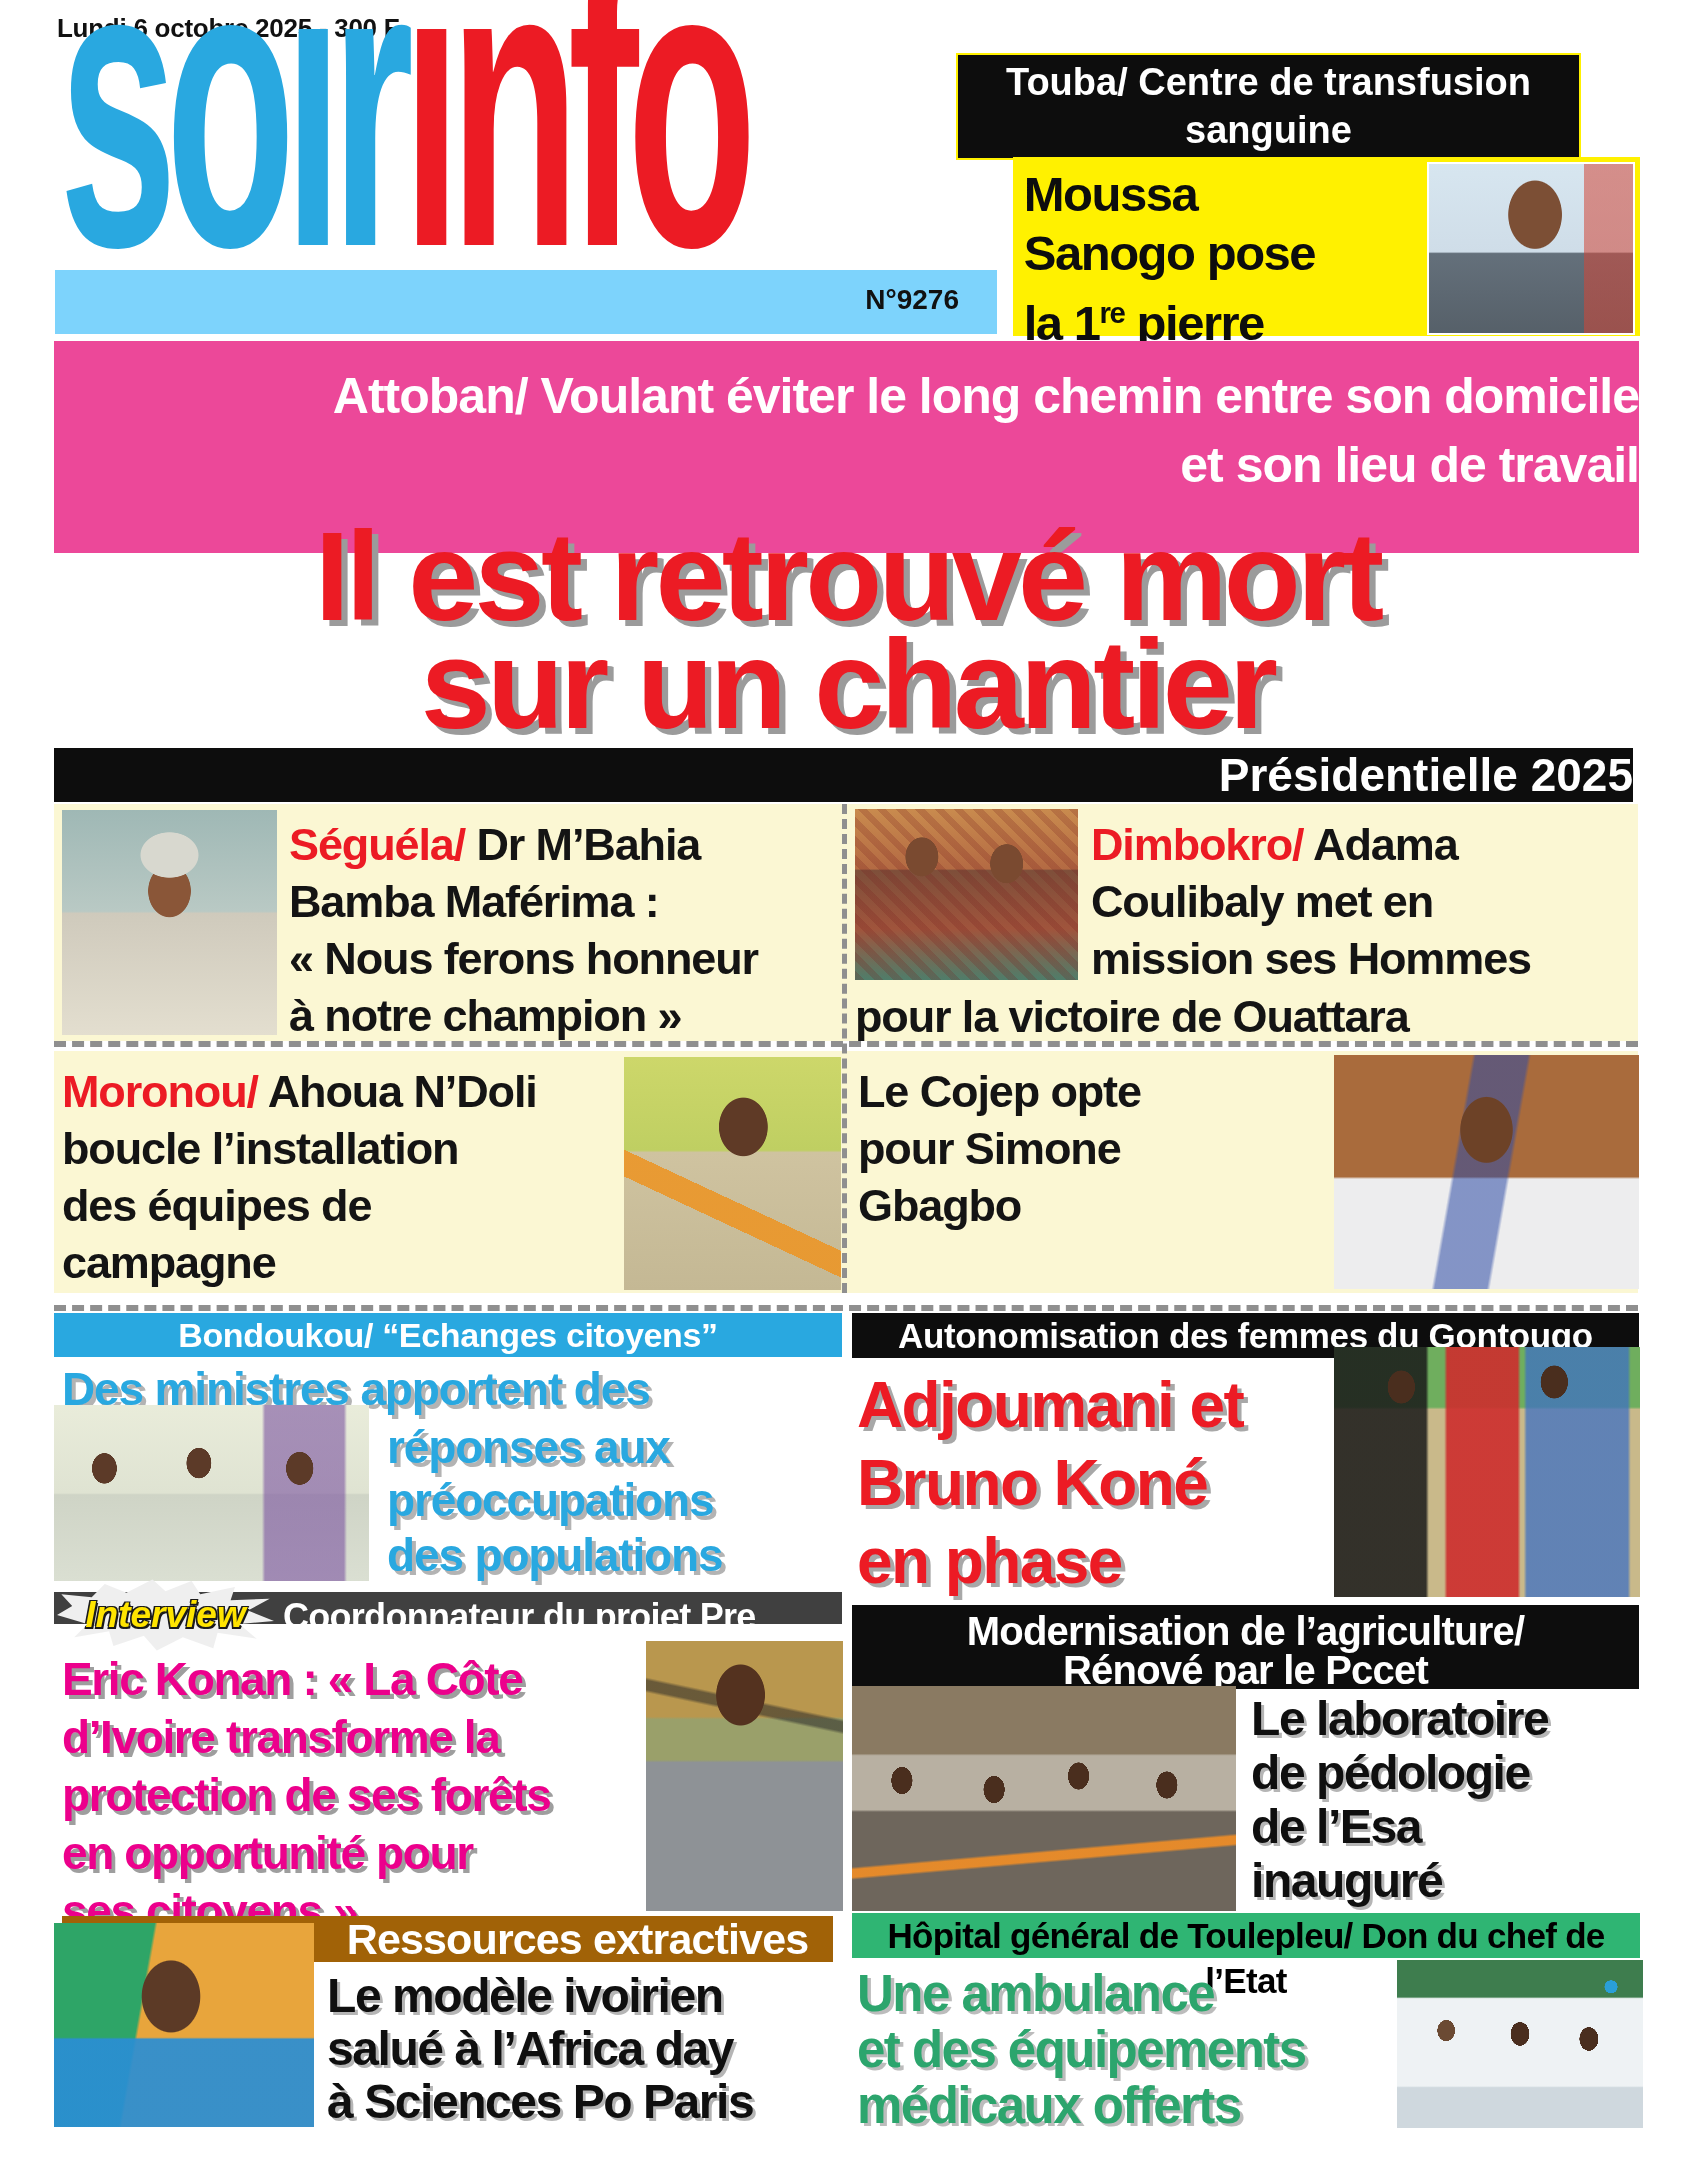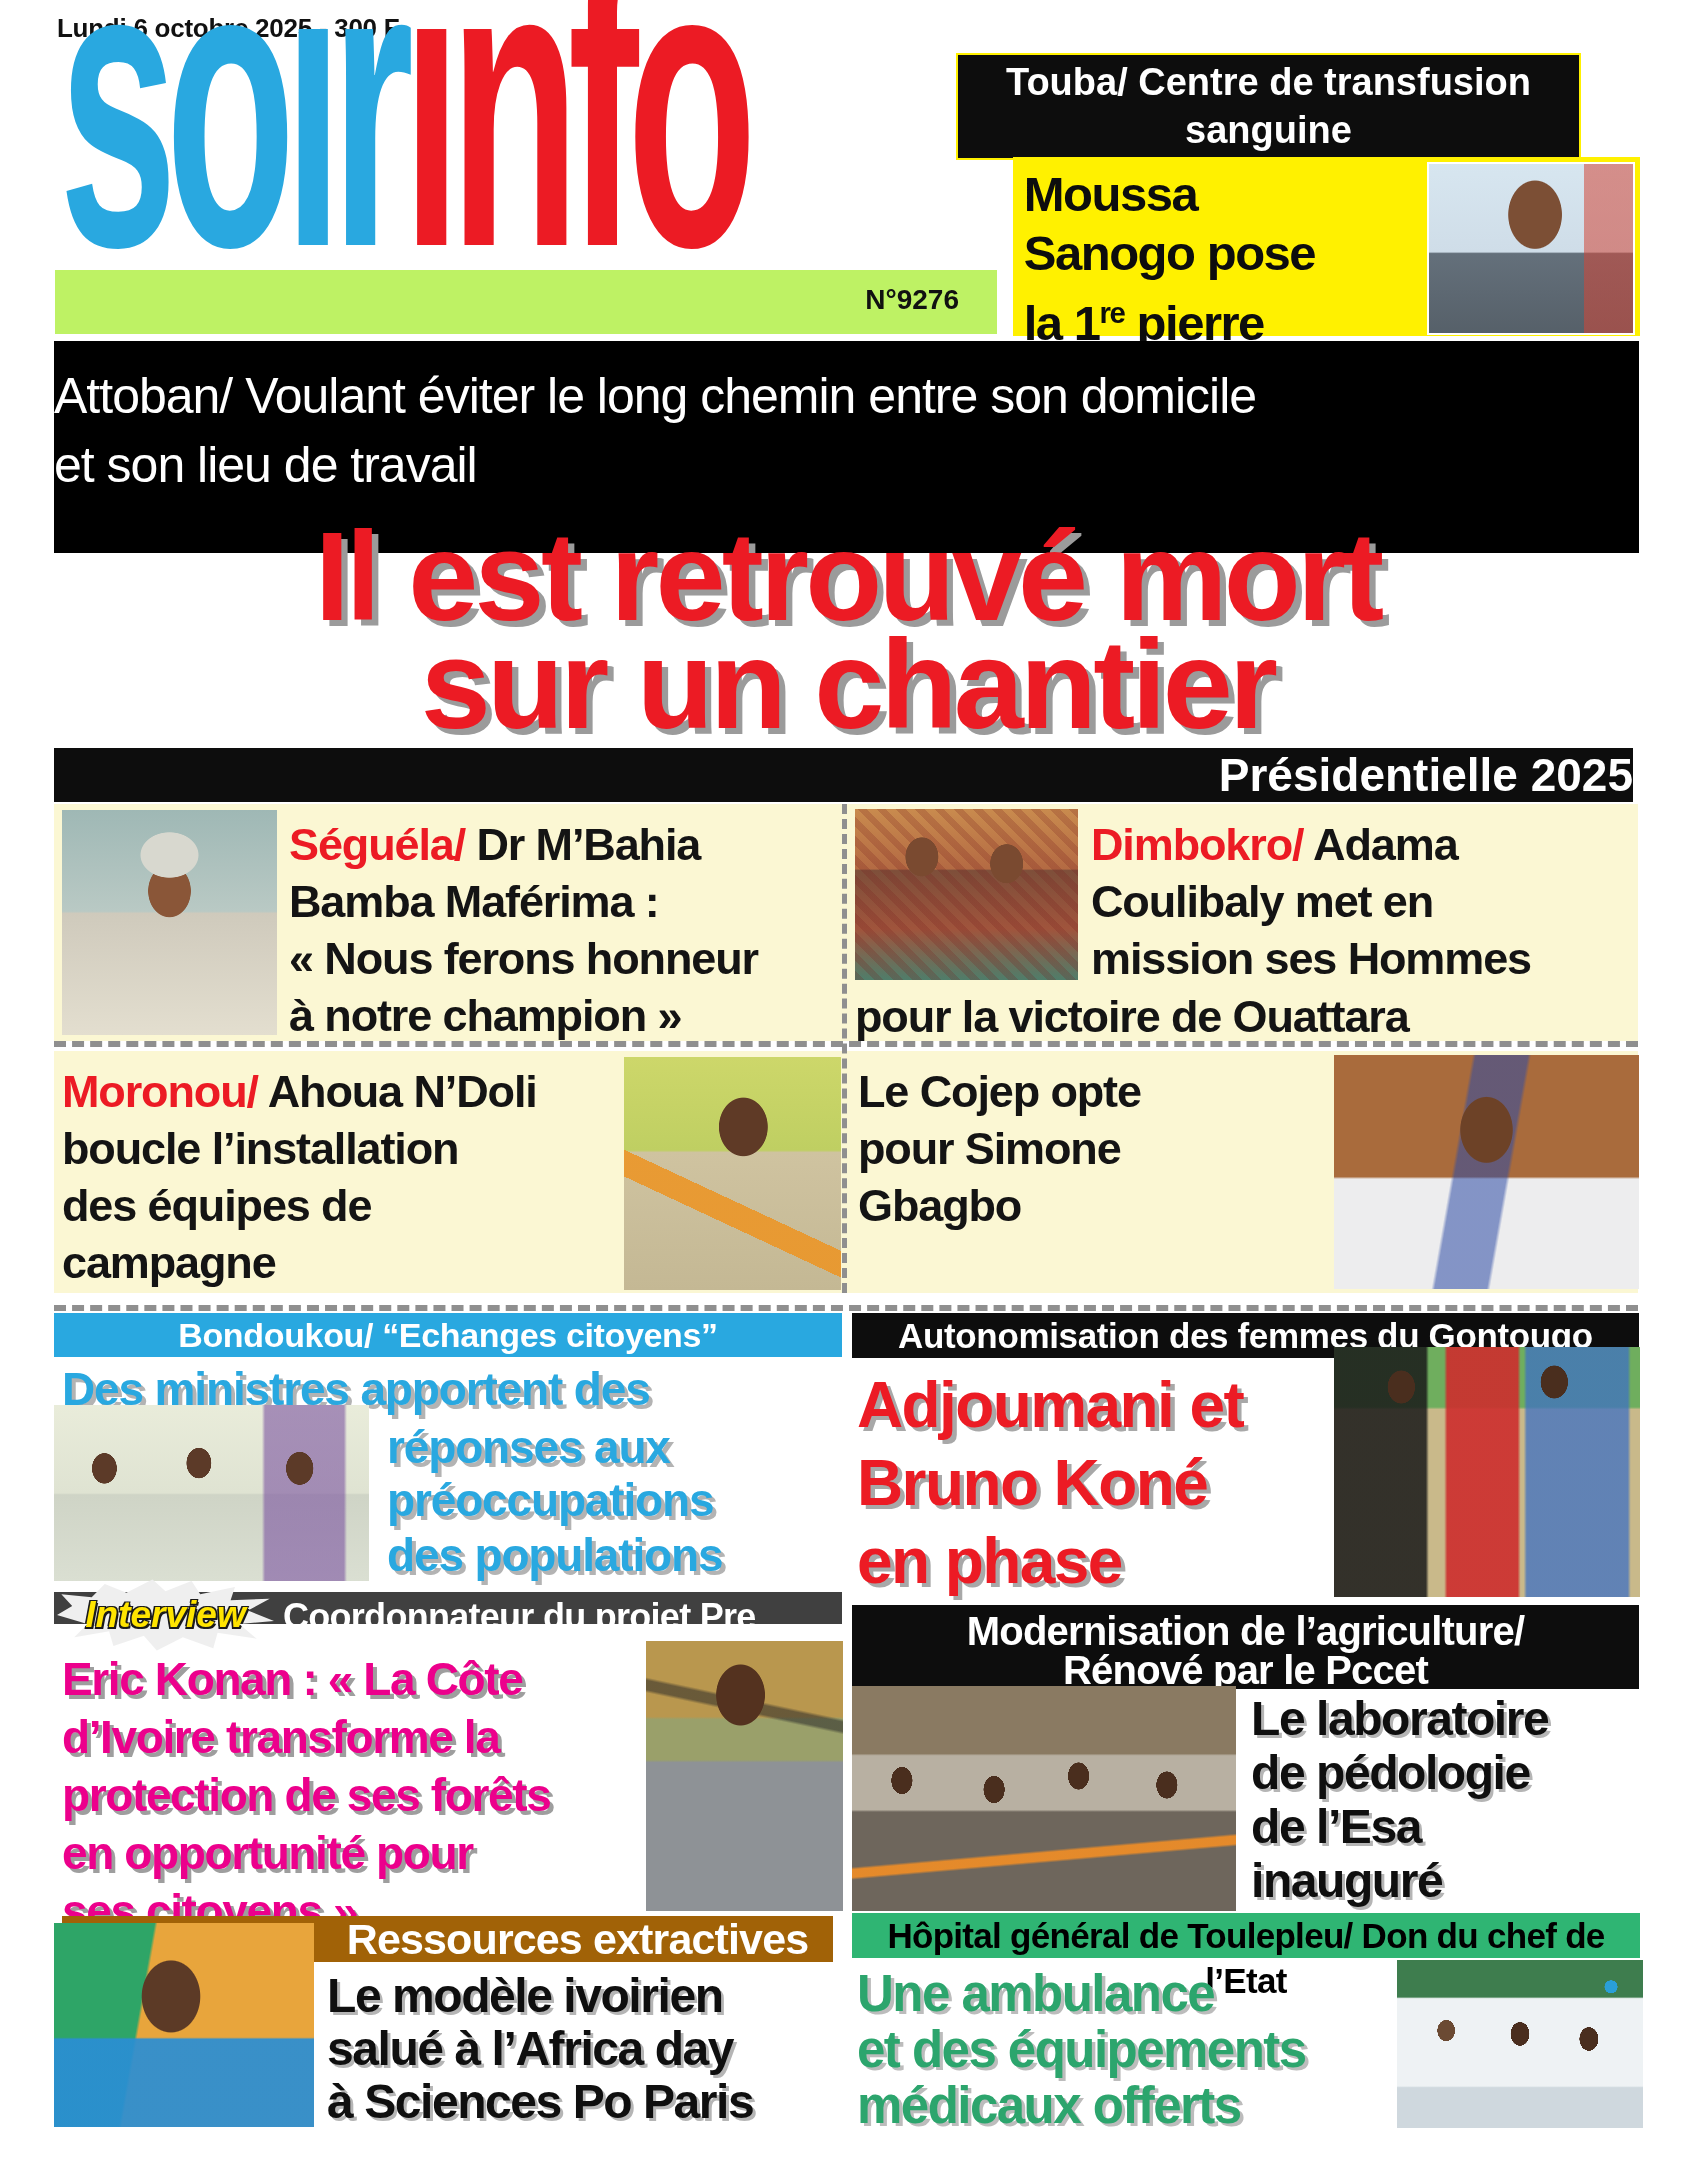--- a/index.html
+++ b/index.html
@@ -2,43 +2,43 @@
 <html style="font-size:7.8px"><head>
 <meta charset="utf-8">
 <style>
   html,body{margin:0;padding:0;background:#e8e8e8}
   .page{position:relative;width:1695px;height:2183px;background:#ffffff;overflow:hidden;
         font-family:"Liberation Sans","DejaVu Sans",sans-serif;color:#111}
   .abs{position:absolute}
 
   
   .date-line{left:57px;top:12.6px;font-size:26px;font-weight:bold;letter-spacing:-0.01em}
-  .yellow-band{left:55px;top:270px;width:942px;height:64px;background:#bef264}
+  .yellow-band{left:55px;top:270px;width:942px;height:64px;background:#7dd3fc}
   .issue-no{position:absolute;right:38px;top:13.6px;font-size:28px;font-weight:bold;letter-spacing:0}
   .logo{left:59px;top:-101px;font-size:409px;line-height:409px;font-weight:bold;
         letter-spacing:-0.055em;transform:scaleX(0.52);transform-origin:left top;white-space:nowrap}
   .logo-soir{color:#29a8e0}
   .logo-info{color:#ec1b24}
 
   
   .touba-kicker{left:956px;top:53px;width:621px;height:100px;background:#0d0d0d;border:2.9px solid #fff100;
                 color:#fff;font-weight:bold;font-size:38px;line-height:48px;text-align:center;padding-top:2.9px}
   .touba-box{left:1013px;top:157px;width:627px;height:179px;background:#fff100}
   .touba-hl{position:absolute;left:10.7px;top:7.8px;width:418px;font-size:49px;line-height:59px;
             font-weight:bold;color:#0d0d0d;letter-spacing:-0.03em}
   .touba-hl sup{font-size:60%;vertical-align:super}
   .ph-touba{position:absolute;right:4.9px;top:4.9px;width:204px;height:169px;border:2.9px solid #ffffff;
     background-image:
       radial-gradient(44px 56px at 52% 30%,#7c4f35 60%,rgba(0,0,0,0) 62%),
       linear-gradient(90deg,rgba(0,0,0,0) 0 76%,rgba(210,70,55,0.55) 76%),
       linear-gradient(180deg,#d7e6f0 0%,#cfdde8 52%,#64707b 53%,#566069 100%)}
 
   
-  .attoban-banner{left:54px;top:341px;width:1585px;height:191px;background:#000000;color:#fff;
-                  font-weight:normal;font-size:50px;line-height:69px;text-align:left;padding-top:21.4px;
+  .attoban-banner{left:54px;top:341px;width:1585px;height:191px;background:#ec4899;color:#fff;
+                  font-weight:bold;font-size:50px;line-height:69px;text-align:right;padding-top:21.4px;
                   letter-spacing:-0.02em}
   .lead-hl{left:0;top:523px;width:1695px;text-align:center;font-weight:bold;font-size:126px;line-height:108px;
            color:#ec1b24;letter-spacing:-0.03em;text-shadow:6.3px 6.3px 0 #9b9b9b}
 
   
   .pres-banner{left:54px;top:748px;width:1579px;height:54px;background:#0d0d0d;color:#fff;
                font-weight:bold;font-size:46px;line-height:54px;text-align:right}
 
   
   .rowA{left:54px;top:804px;width:1584px;height:237px;background:#fbf7d3}

